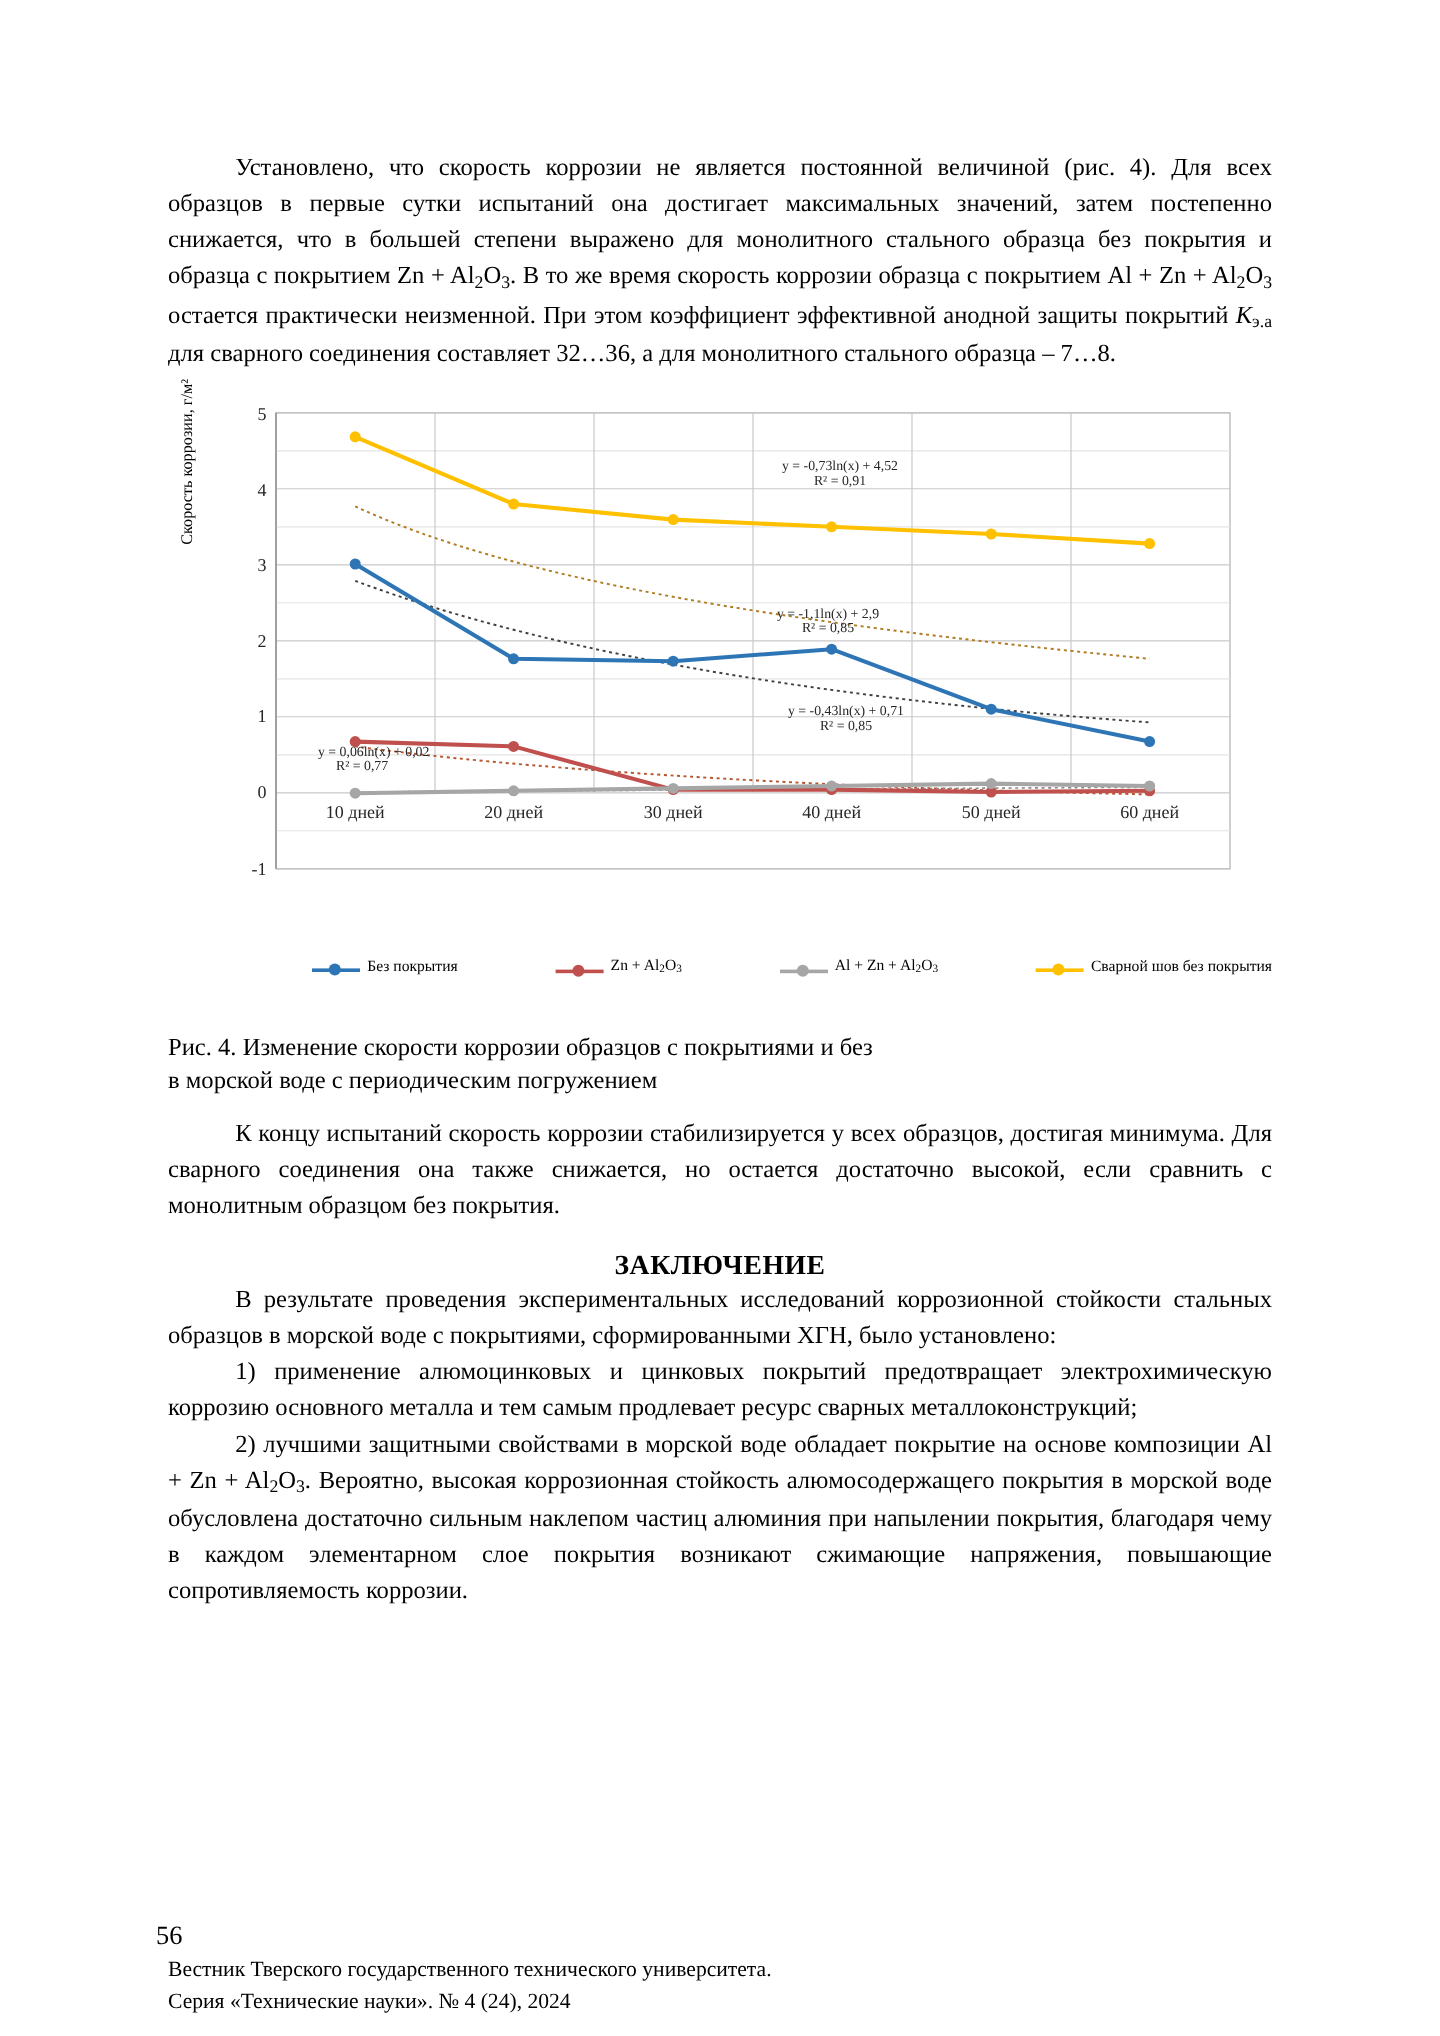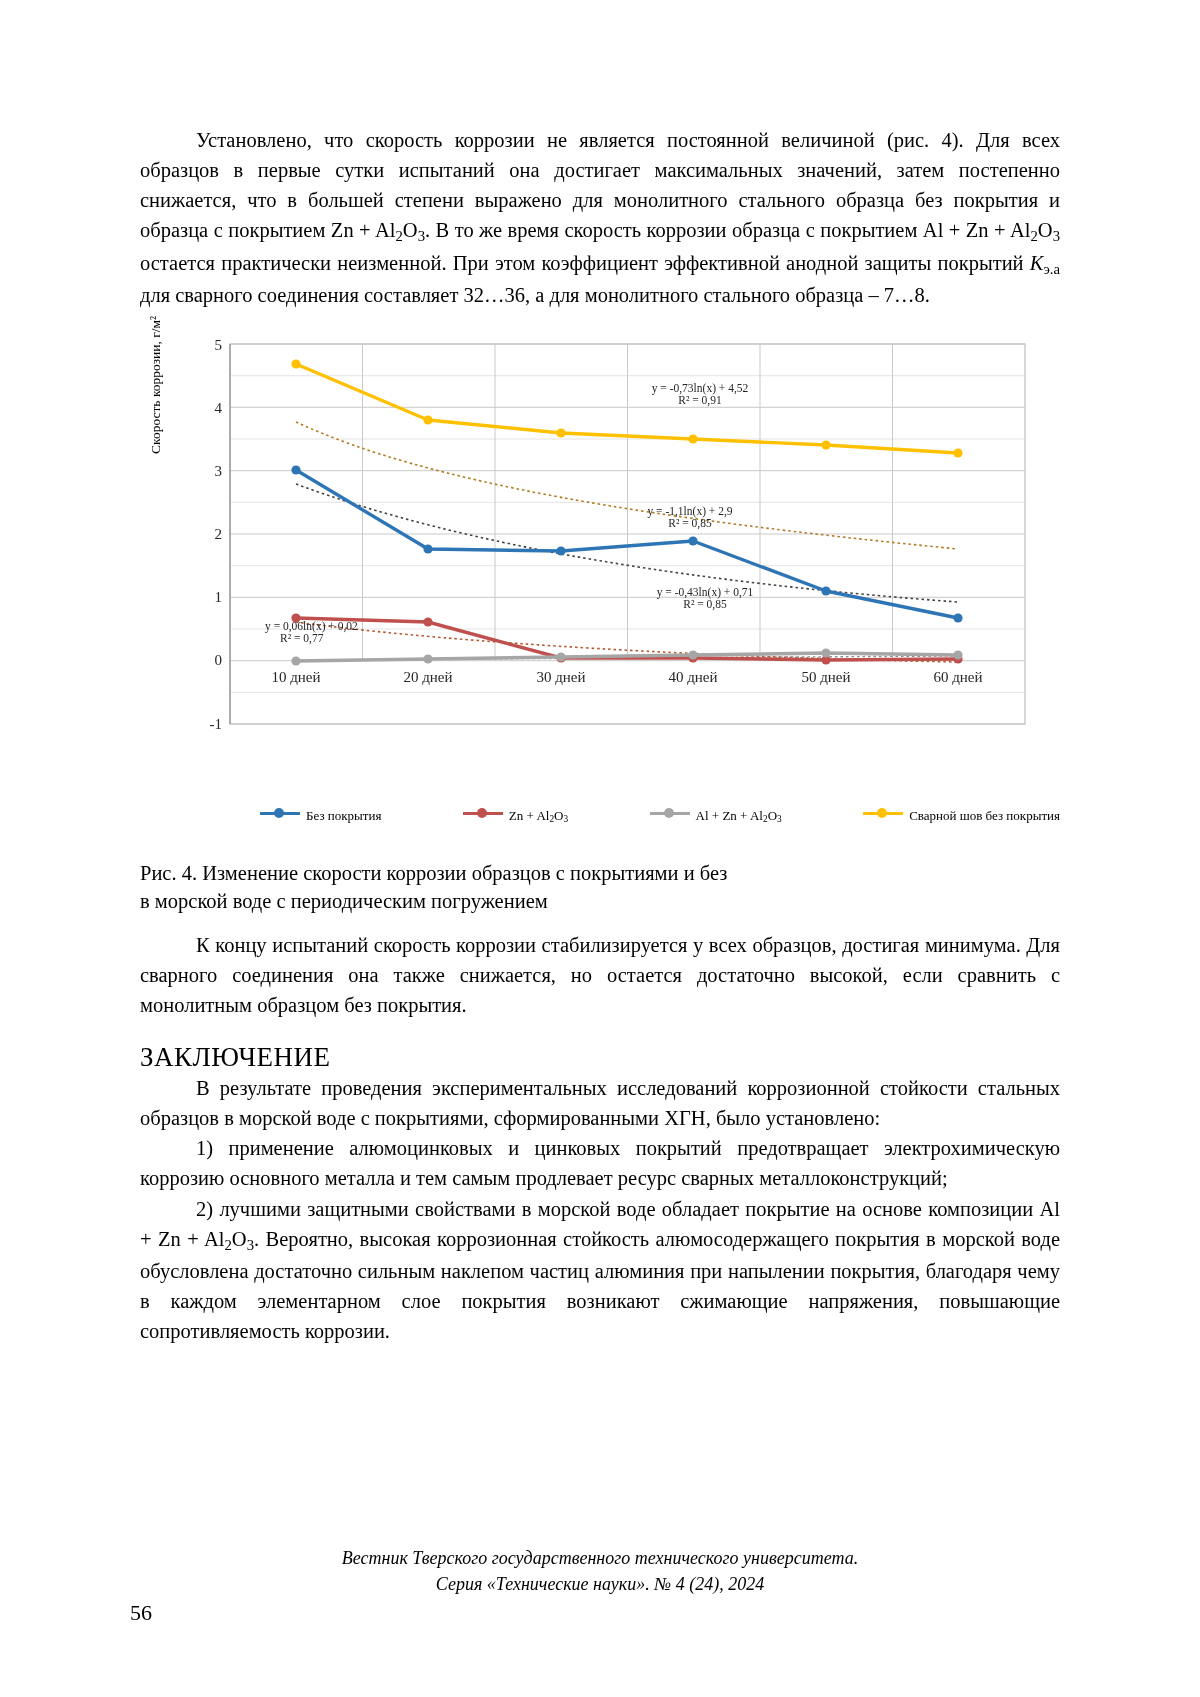--- a/index.html
+++ b/index.html
@@ -76,24 +76,23 @@
     top: 462px;
     width: 800px;
     display: flex;
     justify-content: space-between;
     align-items: center;
     font-size: 13px;
     font-family: "Liberation Serif", serif;
   }
   .legend-item {
     display: flex;
-    align-items: flex-start;
+    align-items: flex-end;
     gap: 6px;
     white-space: nowrap;
-    margin-top: 12px;
   }
   .legend-marker {
     position: relative;
     width: 40px;
     height: 10px;
     display: inline-block;
   }
   .legend-marker .lm-line {
     position: absolute;
     left: 0; top: 4px;
@@ -103,37 +102,37 @@
     position: absolute;
     left: 14px; top: 0px;
     width: 10px; height: 10px;
     border-radius: 50%;
   }
 
   
   .footer {
     position: absolute;
     left: 140px;
-    top: 1545px;
+    top: 1628px;
     width: 920px;
-    text-align: center;
-    font-style: italic;
+    text-align: left;
     font-size: 18px;
     line-height: 1.45;
   }
   .page-number {
     position: absolute;
     left: 130px;
     top: 1600px;
     font-size: 22px;
   }
   .spacer-sm { height: 14px; }
   .section-head {
-    font-weight: normal;
-    font-size: 27px;
+    text-align: center;
+    font-weight: bold;
+    font-size: 23px;
     margin: 22px 0 0 0;
     text-indent: 0;
     letter-spacing: 0.5px;
   }
 </style>
 </head>
 <body>
 
 <div class="page">
 

